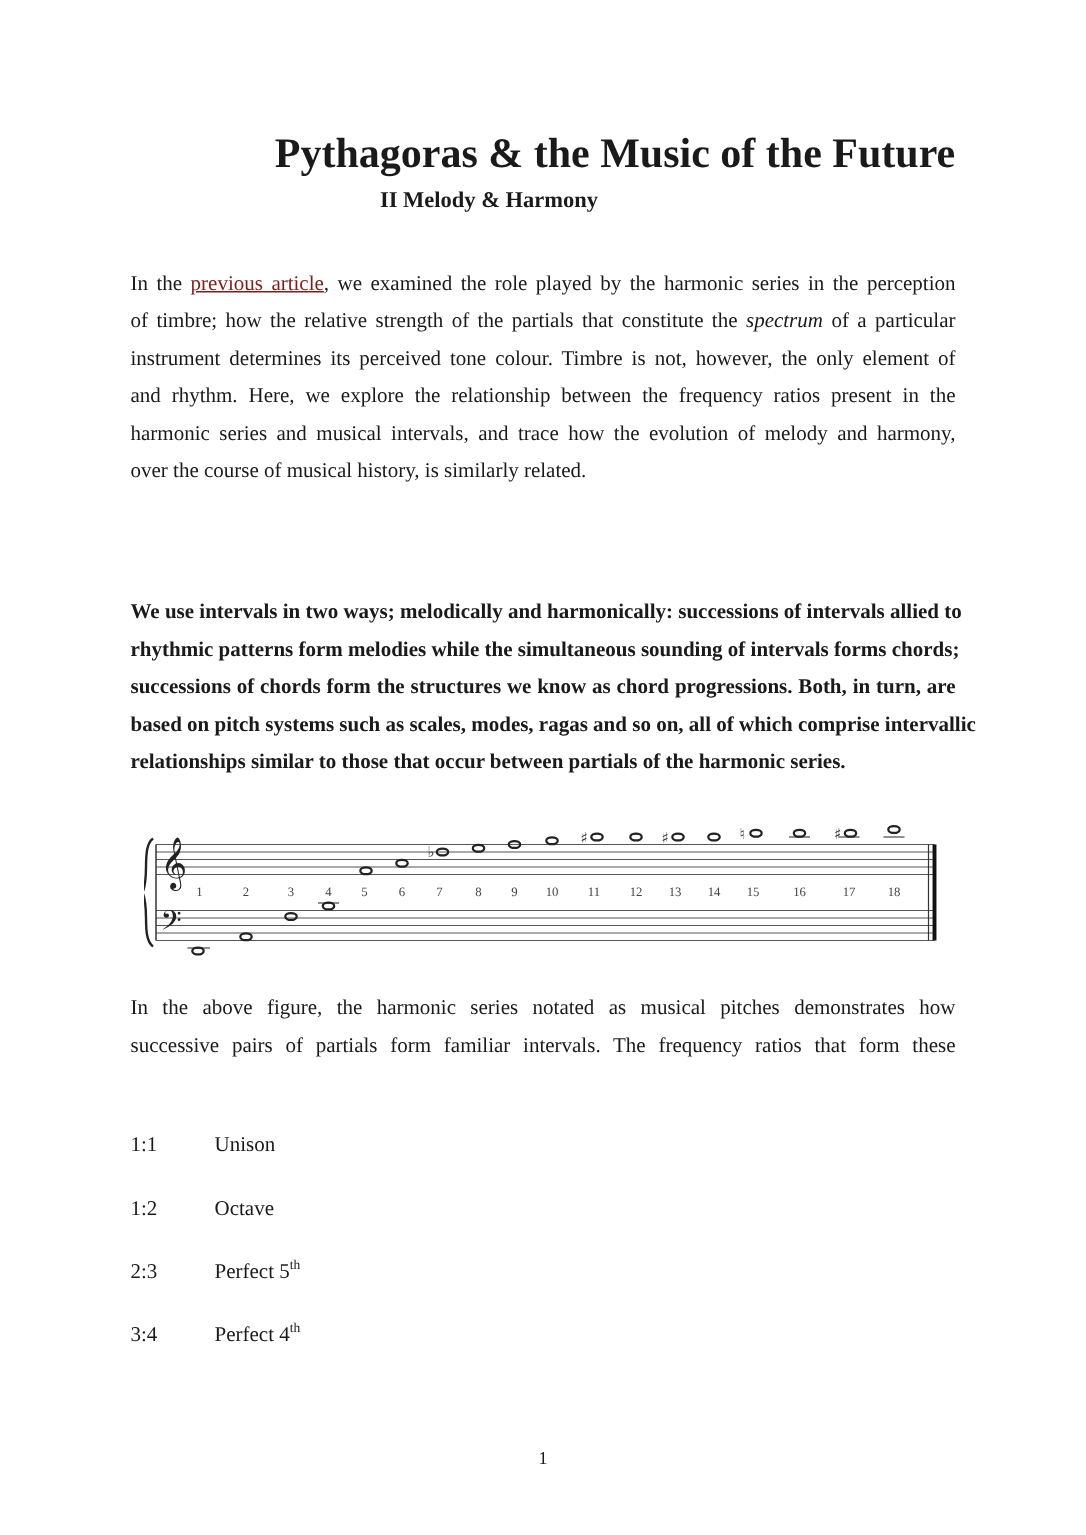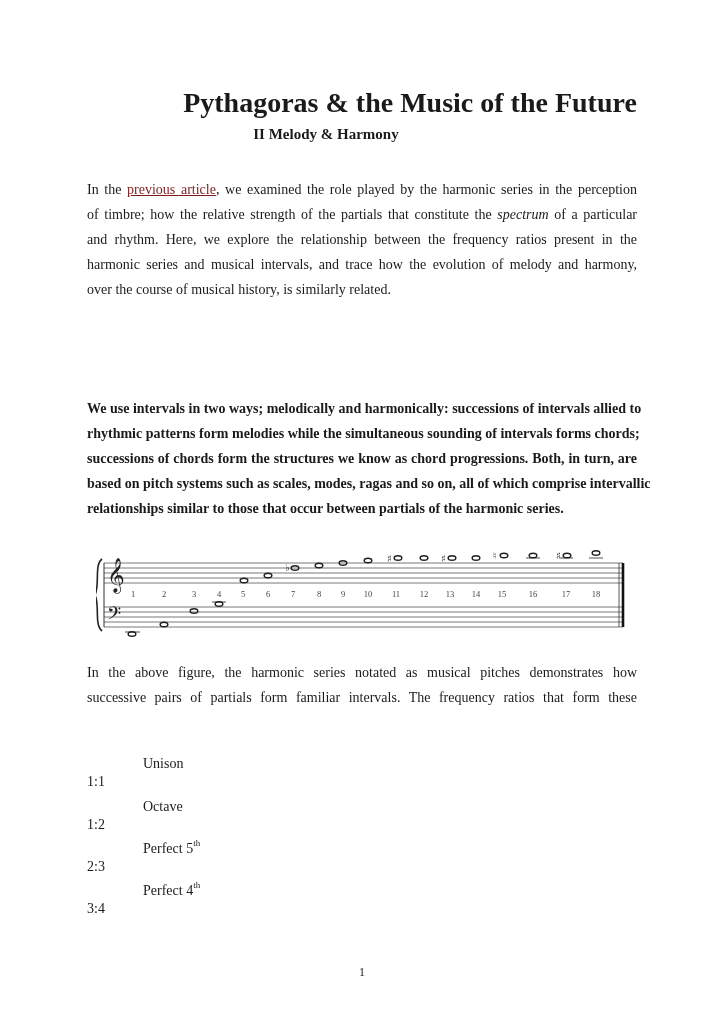--- a/index.html
+++ b/index.html
@@ -11,37 +11,38 @@
     .subtitle { position: absolute; left: 0; width: 652px; top: 126px; text-align: center;
                 font-weight: bold; font-size: 15px; }
     .para { position: absolute; left: 87px; width: 550px; font-size: 14px; line-height: 25px;
             text-align: justify; }
     .para .line { display: block; text-align: justify; text-align-last: justify; height: 25px; white-space: nowrap; }
     .para .line.last { text-align-last: left; }
     .link { color: #7f1d1d; text-decoration: underline; }
     .ital { font-style: italic; }
     sup { font-size: 9px; vertical-align: top; position: relative; top: -3px; }
     .interval { position: absolute; left: 87px; font-size: 14px; height: 20px; }
-    .interval .ratio { position: absolute; left: 0; width: 50px; margin-top: 18px; }
+    .interval .ratio { position: absolute; left: 0; width: 50px; }
     .interval .name { position: absolute; left: 56px; white-space: nowrap; }
     .pagenum { position: absolute; left: 0; width: 724px; top: 965px; text-align: center; font-size: 12px; }
     .figure { position: absolute; left: 96px; top: 545px; width: 535px; height: 100px; }
     .figure svg { display: block; }
   </style>
 </head>
 <body>
 
 <div class="page">
 
   <div class="title">Pythagoras &amp; the Music of the Future</div>
   <div class="subtitle">II Melody &amp; Harmony</div>
 
   <div class="para" style="top:177px;">
     <span class="line"><span>In the </span><a class="link">previous article</a><span>, we examined the role played by the harmonic series in the perception</span></span>
     <span class="line"><span>of timbre; how the relative strength of the partials that constitute the </span><span class="ital">spectrum</span><span> of a particular</span></span>
+    <span class="line">instrument determines its perceived tone colour. Timbre is not, however, the only element of</span>
     <span class="line">and rhythm.  Here, we explore the relationship between the frequency ratios present in the</span>
     <span class="line">harmonic series and musical intervals, and trace how the evolution of melody and harmony,</span>
     <span class="line last">over the course of musical history, is similarly related.</span>
   </div>
 
   <div class="para" style="top:396px;font-weight:bold;">
     <span class="line">We use intervals in two ways; melodically and harmonically: successions of intervals allied to</span>
     <span class="line">rhythmic patterns form melodies while the simultaneous sounding of intervals forms chords;</span>
     <span class="line">successions of chords form the structures we know as chord progressions. Both, in turn, are</span>
     <span class="line">based on pitch systems such as scales, modes, ragas and so on, all of which comprise intervallic</span>

